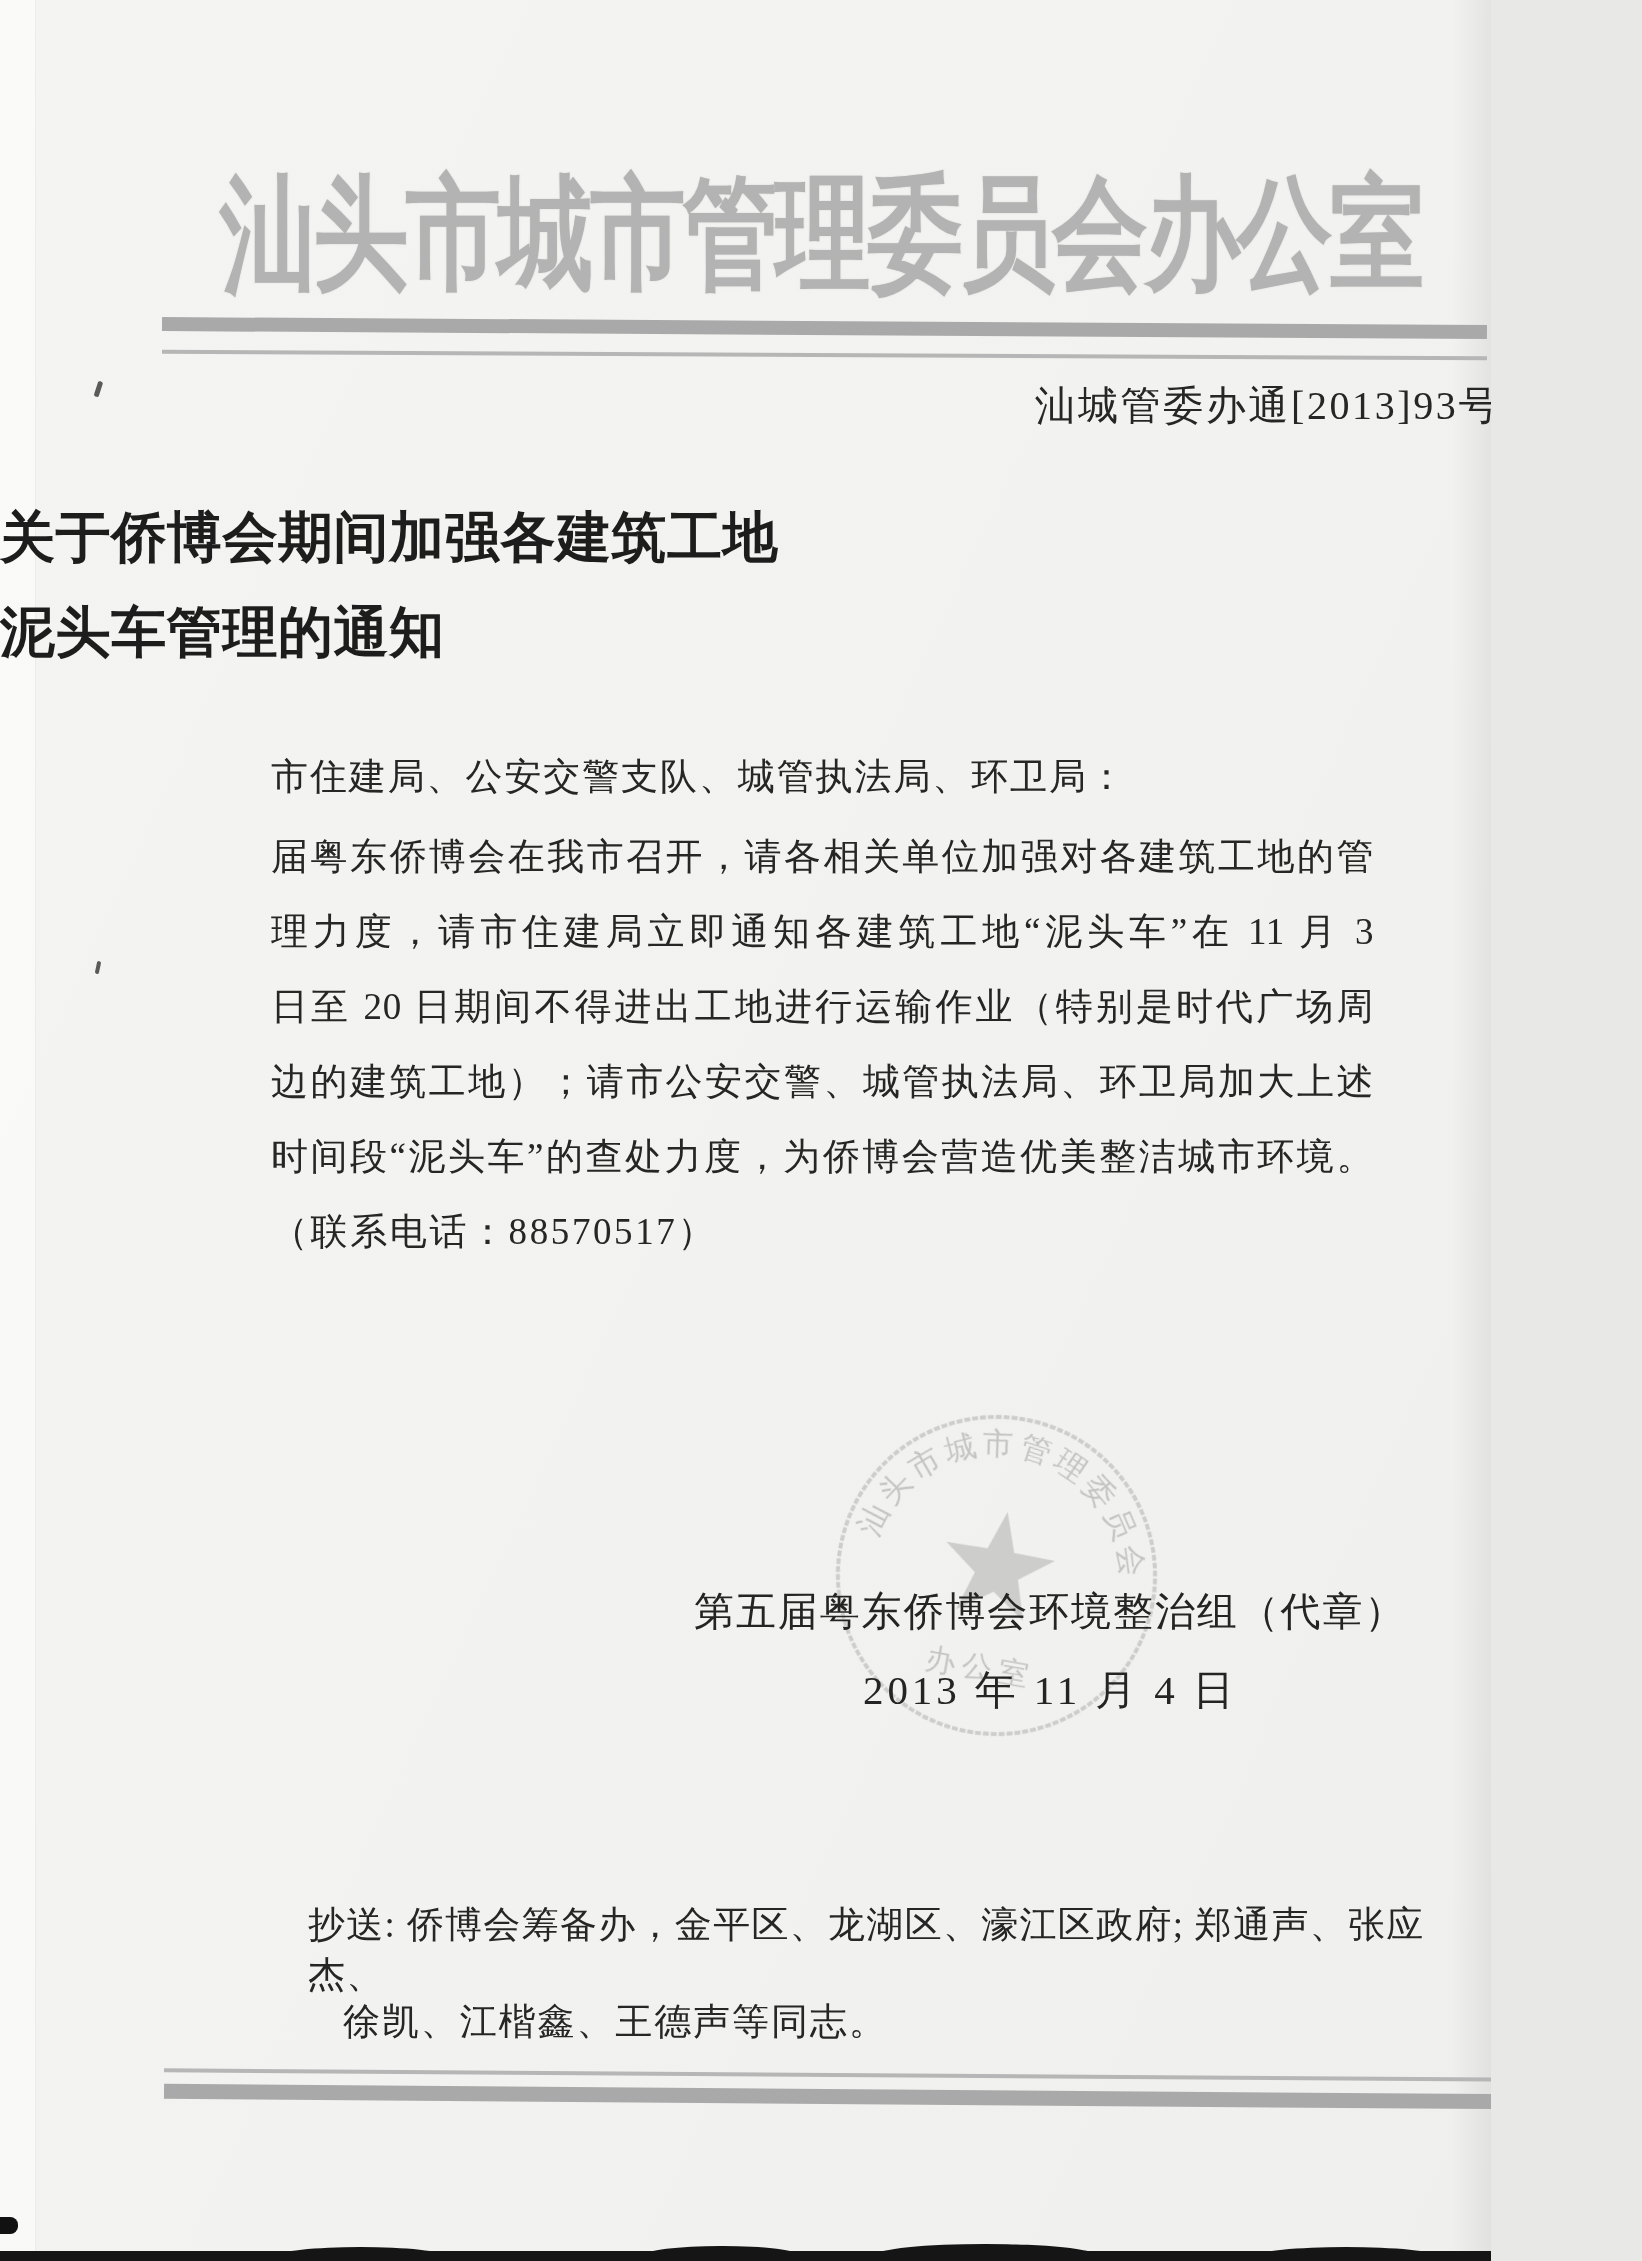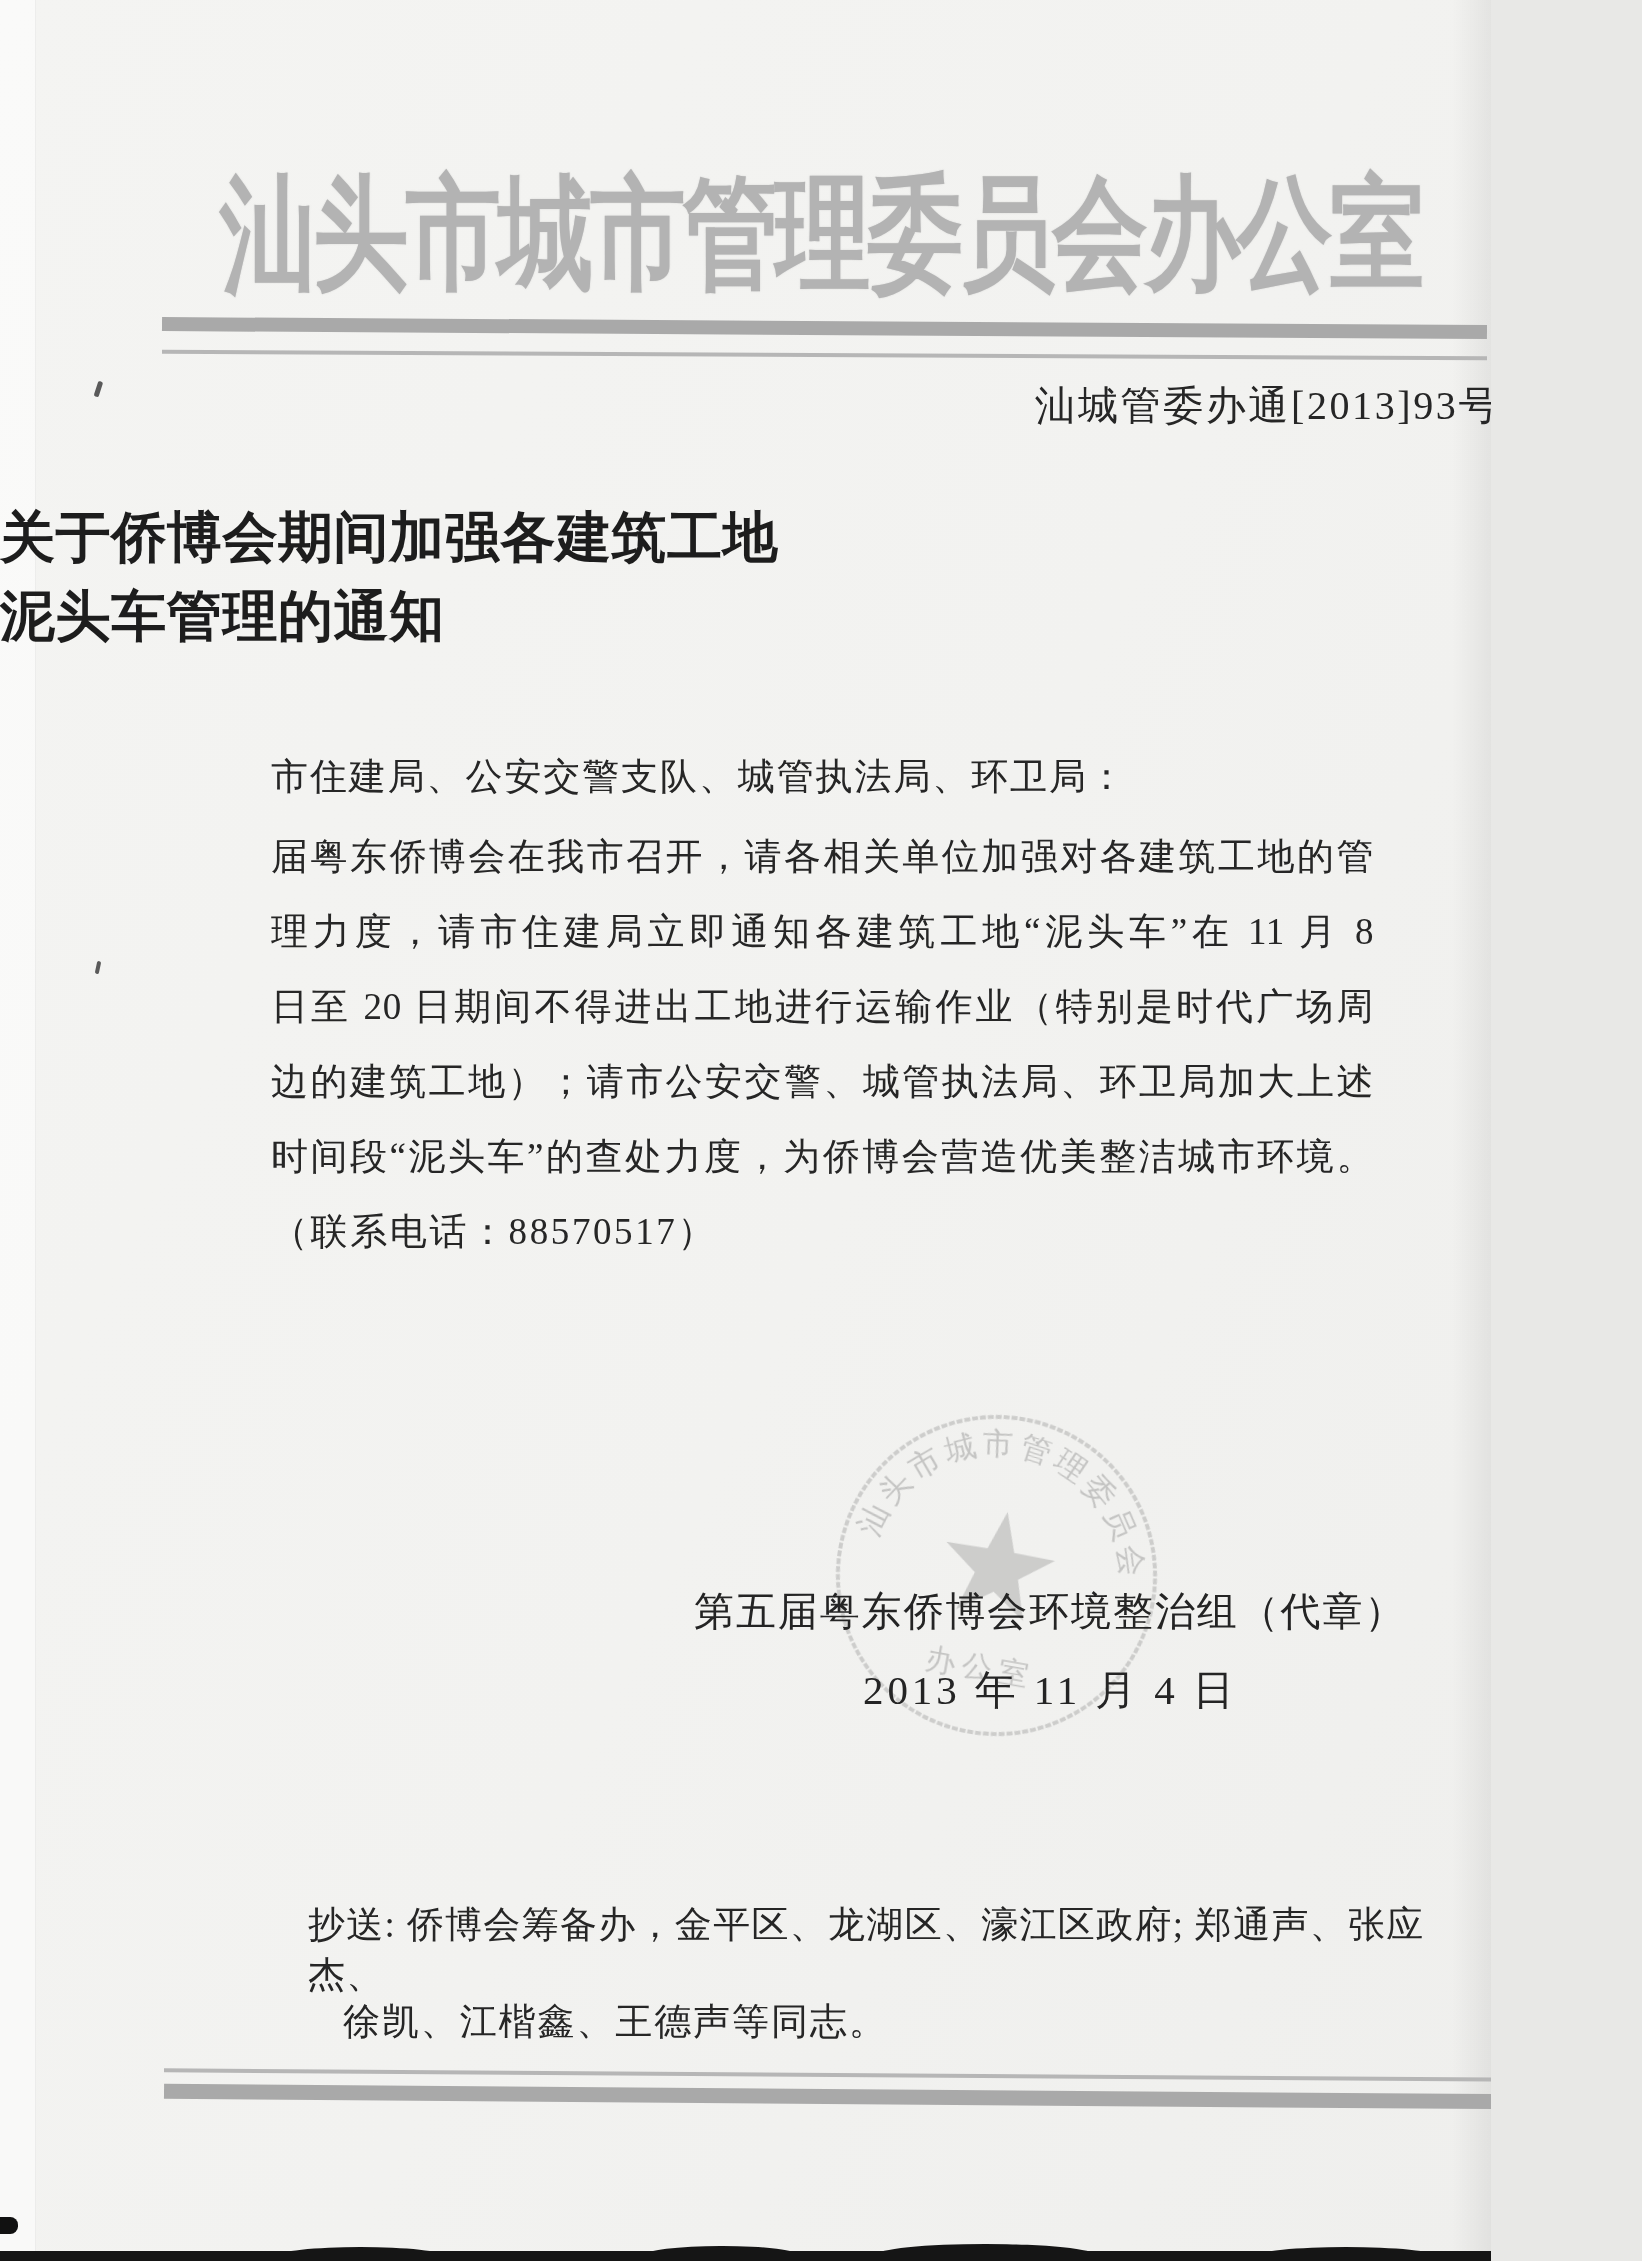--- a/index.html
+++ b/index.html
@@ -45,21 +45,21 @@
   .rule-bot-thin  { left:164px; top:2073px; width:1346px; height:3.9px;  background:#b6b6b6; transform:rotate(0.40deg); }
   .rule-bot-thick { left:164px; top:2089px; width:1350px; height:15px; background:#a9a9a9; transform:rotate(0.45deg); }
 
   .doc-number {
     position:absolute; top:378px; left:0; width:1501px;
     text-align:right; font-size:40px; letter-spacing:2.6px; color:#262626;
   }
   .title { position:absolute; top:510px; left:0; width:1643px; text-align:left;
     font-weight:700; color:#1d1d1d; }
   .title .l1 { font-size:55px; line-height:1; letter-spacing:0.6px; }
-  .title .l2 { font-size:55px; line-height:1; margin-top:24px; letter-spacing:0.6px; }
+  .title .l2 { font-size:55px; line-height:1; margin-top:40px; letter-spacing:0.6px; }
 
   .addressee { position:absolute; left:271px; top:752px; font-size:37px;
     letter-spacing:1.9px; color:#262626; }
 
   .body-text { position:absolute; left:271px; top:834px; width:1103px; }
   .body-line { font-size:37px; height:75px; line-height:46px; color:#262626;
     text-align:justify; text-align-last:justify; letter-spacing:0.6px; }
   .body-line.indent { text-indent:2em; }
   .body-line.no-justify { text-align:left; text-align-last:left; letter-spacing:2.6px; }
 
@@ -95,21 +95,21 @@
 
   <div class="title">
     <div class="l1">关于侨博会期间加强各建筑工地</div>
     <div class="l2">泥头车管理的通知</div>
   </div>
 
   <div class="addressee">市住建局、公安交警支队、城管执法局、环卫局：</div>
 
   <div class="body-text">
     <div class="body-line">届粤东侨博会在我市召开，请各相关单位加强对各建筑工地的管</div>
-    <div class="body-line">理力度，请市住建局立即通知各建筑工地“泥头车”在 11 月 8</div>
+    <div class="body-line">理力度，请市住建局立即通知各建筑工地“泥头车”在 11 月 3</div>
     <div class="body-line">日至 20 日期间不得进出工地进行运输作业（特别是时代广场周</div>
     <div class="body-line">边的建筑工地）；请市公安交警、城管执法局、环卫局加大上述</div>
     <div class="body-line">时间段“泥头车”的查处力度，为侨博会营造优美整洁城市环境。</div>
     <div class="body-line no-justify">（联系电话：88570517）</div>
   </div>
 
   <svg class="stamp" viewBox="0 0 500 500">
     <defs>
       <path id="arcTop" d="M 60 230 A 192 192 0 0 1 440 230" fill="none"></path>
     </defs>

